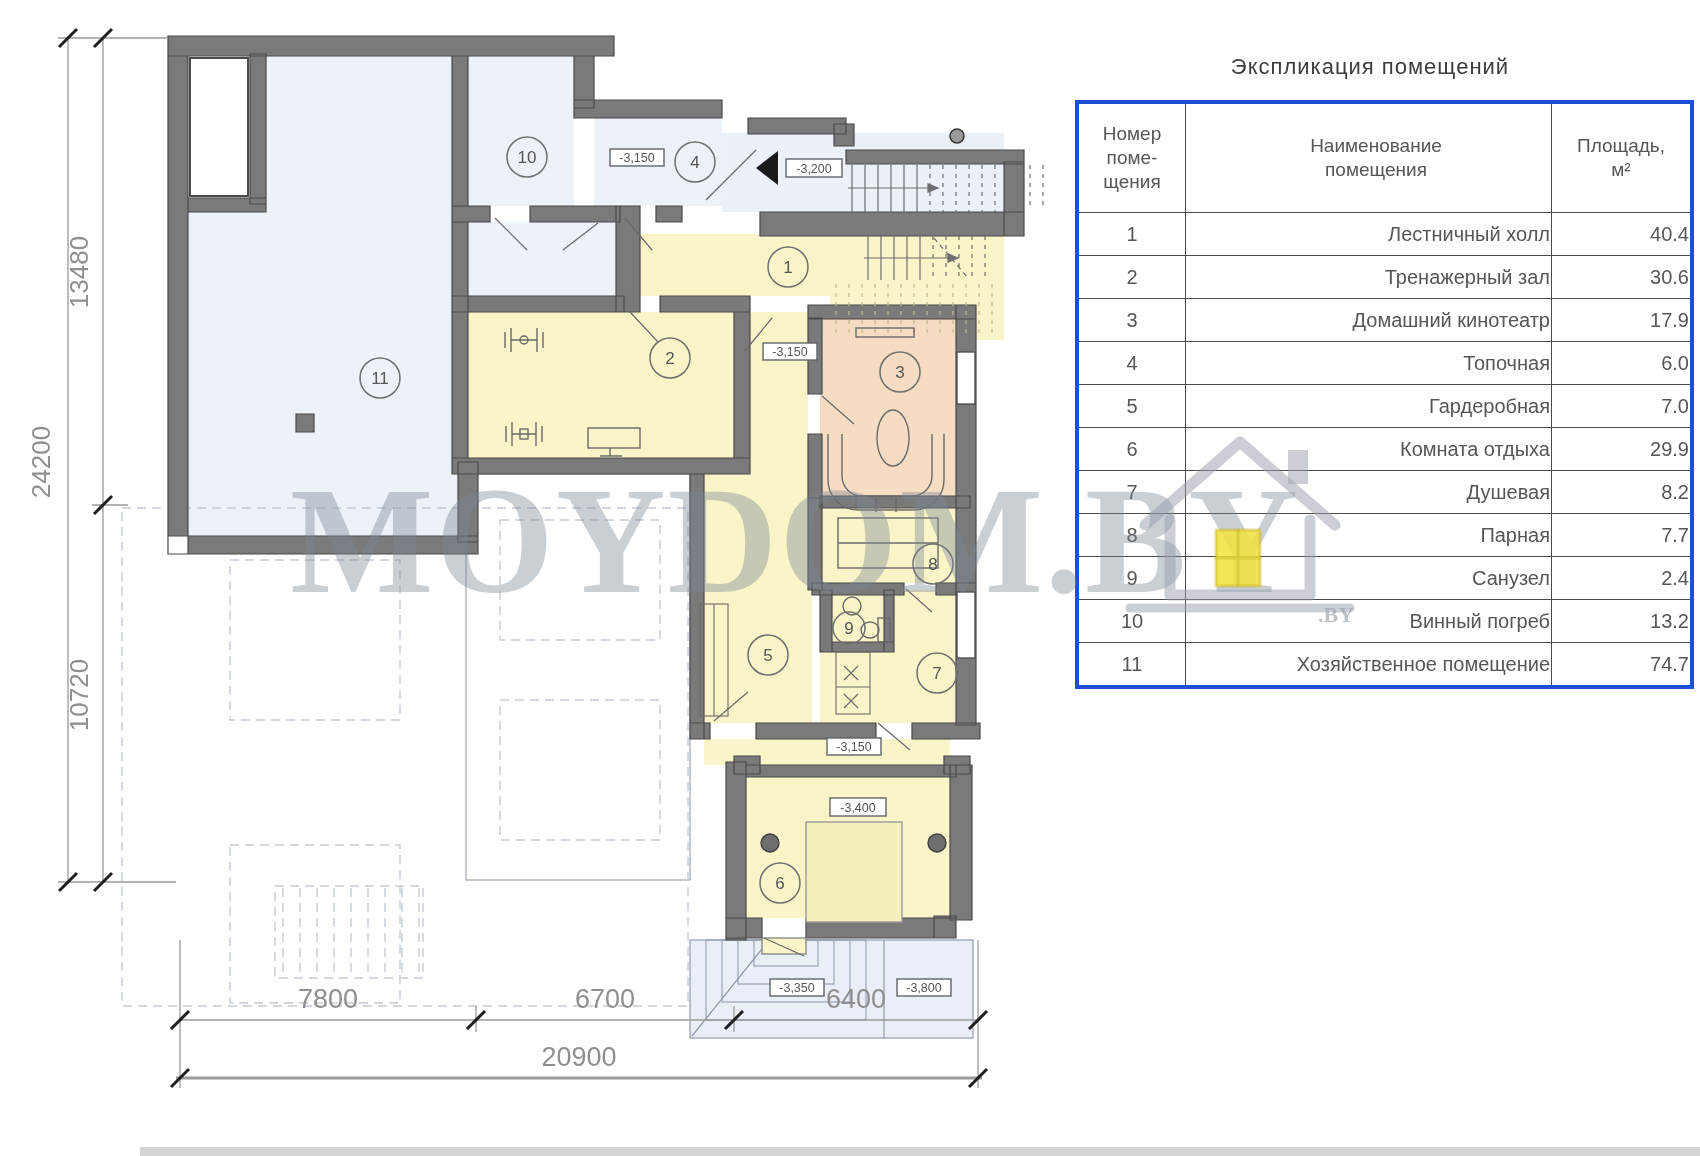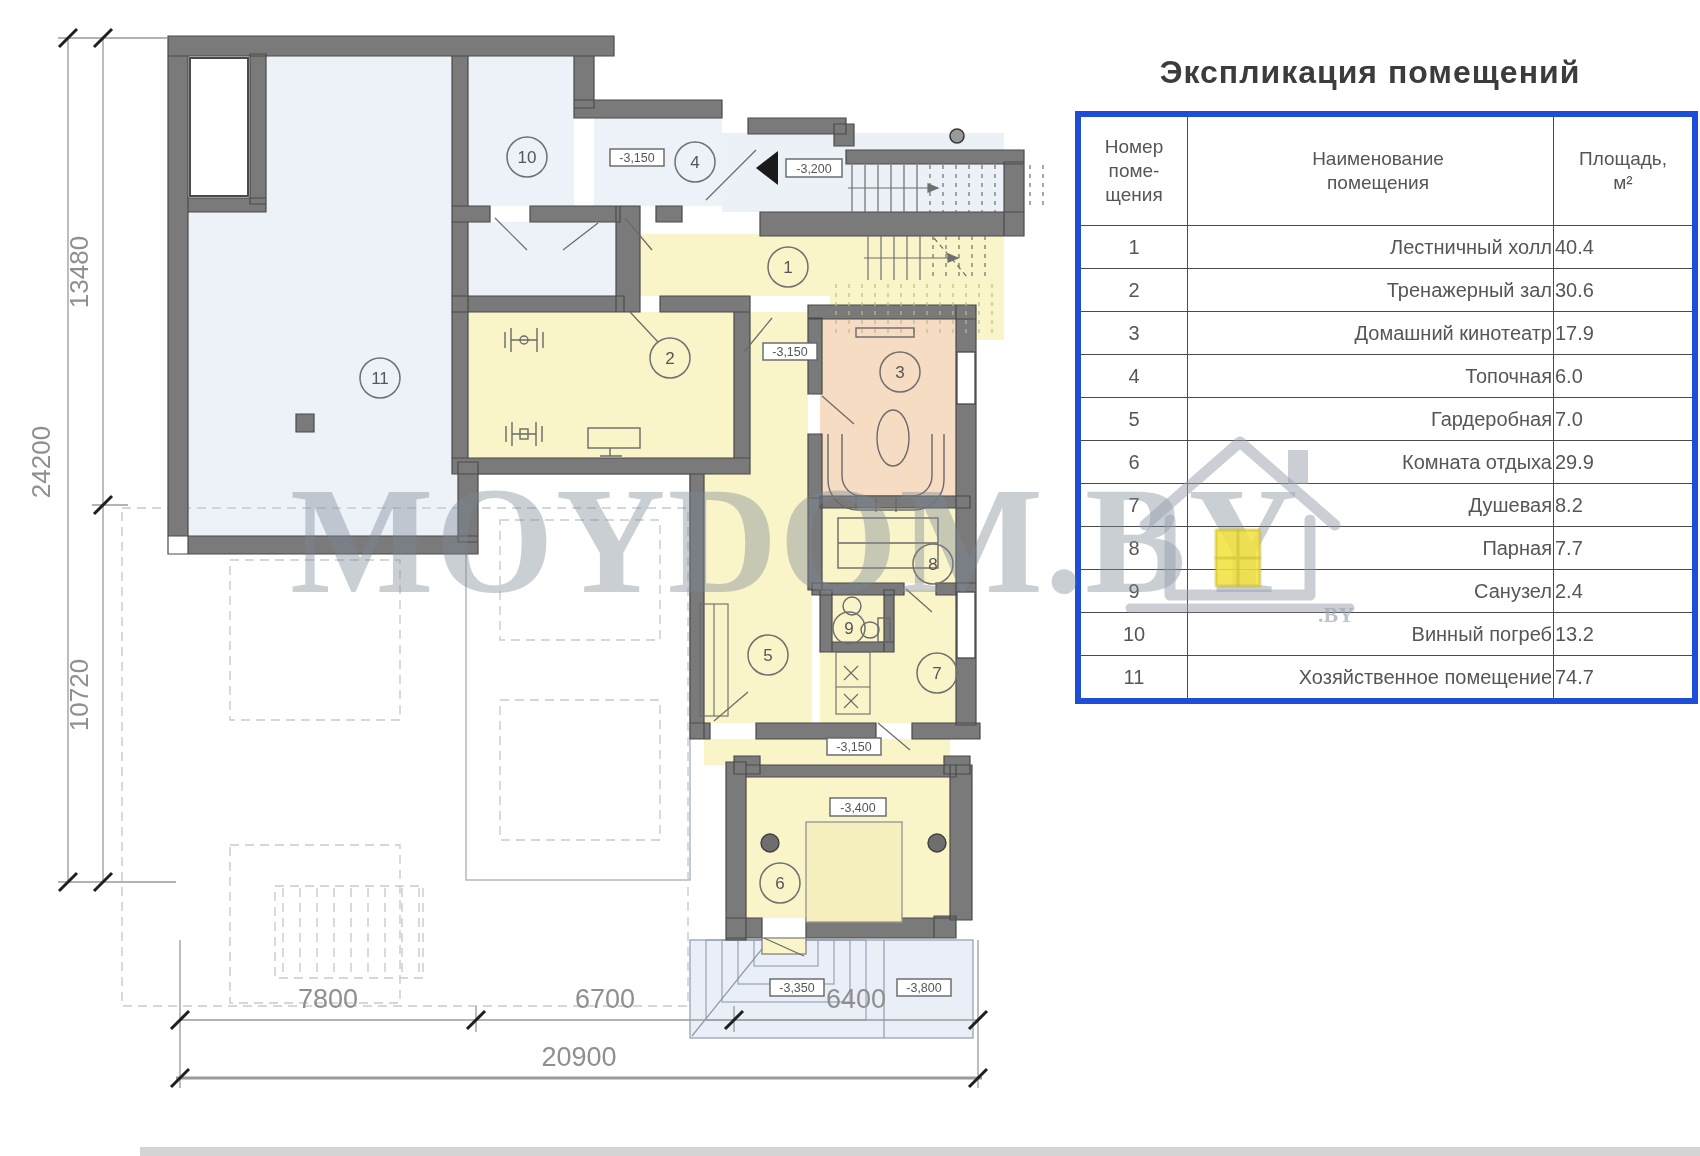--- a/index.html
+++ b/index.html
@@ -1,33 +1,33 @@
 <!DOCTYPE html>
 <html><head>
 <meta charset="utf-8">
 <style>
   html,body{margin:0;padding:0;background:#ffffff;}
   body{width:1700px;height:1156px;position:relative;overflow:hidden;
        font-family:"Liberation Sans",sans-serif;}
   #plan-svg{position:absolute;left:0;top:0;z-index:1;}
   #watermark-svg{position:absolute;left:0;top:0;z-index:3;pointer-events:none;}
   .table-wrap{position:absolute;left:1075px;top:54px;width:590px;z-index:2;}
-  .expl-title{text-align:center;font-size:32px;color:#3c3c3c;letter-spacing:1px;
-              margin:0 0 20px 0;font-weight:700;}
+  .expl-title{text-align:center;font-size:22px;color:#3c3c3c;letter-spacing:1px;
+              margin:0 0 20px 0;font-weight:400;}
   table.expl{border-collapse:collapse;width:588px;table-layout:fixed;
              color:#565656;}
   table.expl td,table.expl th{border:1px solid #4a4a4a;vertical-align:middle;
              background:transparent;}
-  table.expl{border:6px solid #1d4ed8;}
+  table.expl{border:4px solid #1d4ed8;}
   th.h{height:106px;font-weight:400;font-size:19px;line-height:1.25;
        white-space:pre-line;text-align:center;}
   td{height:40px;font-size:20px;}
   .c-num{width:104px;text-align:center;}
   .c-name{width:348px;text-align:right;padding-left:16px;}
-  .c-area{width:136px;text-align:left;}
+  .c-area{width:136px;text-align:right;}
   .total-badge{background:#f6d7ae;padding:1px 10px;display:inline-block;}
   .bottom-strip{position:absolute;left:140px;top:1147px;width:1560px;height:9px;
                 background:#cccccc;opacity:.85;z-index:0;}
 </style>
 </head>
 <body>
 
 <div class="bottom-strip"></div>
 
 <svg id="plan-svg" width="1700" height="1156" viewBox="0 0 1700 1156">

